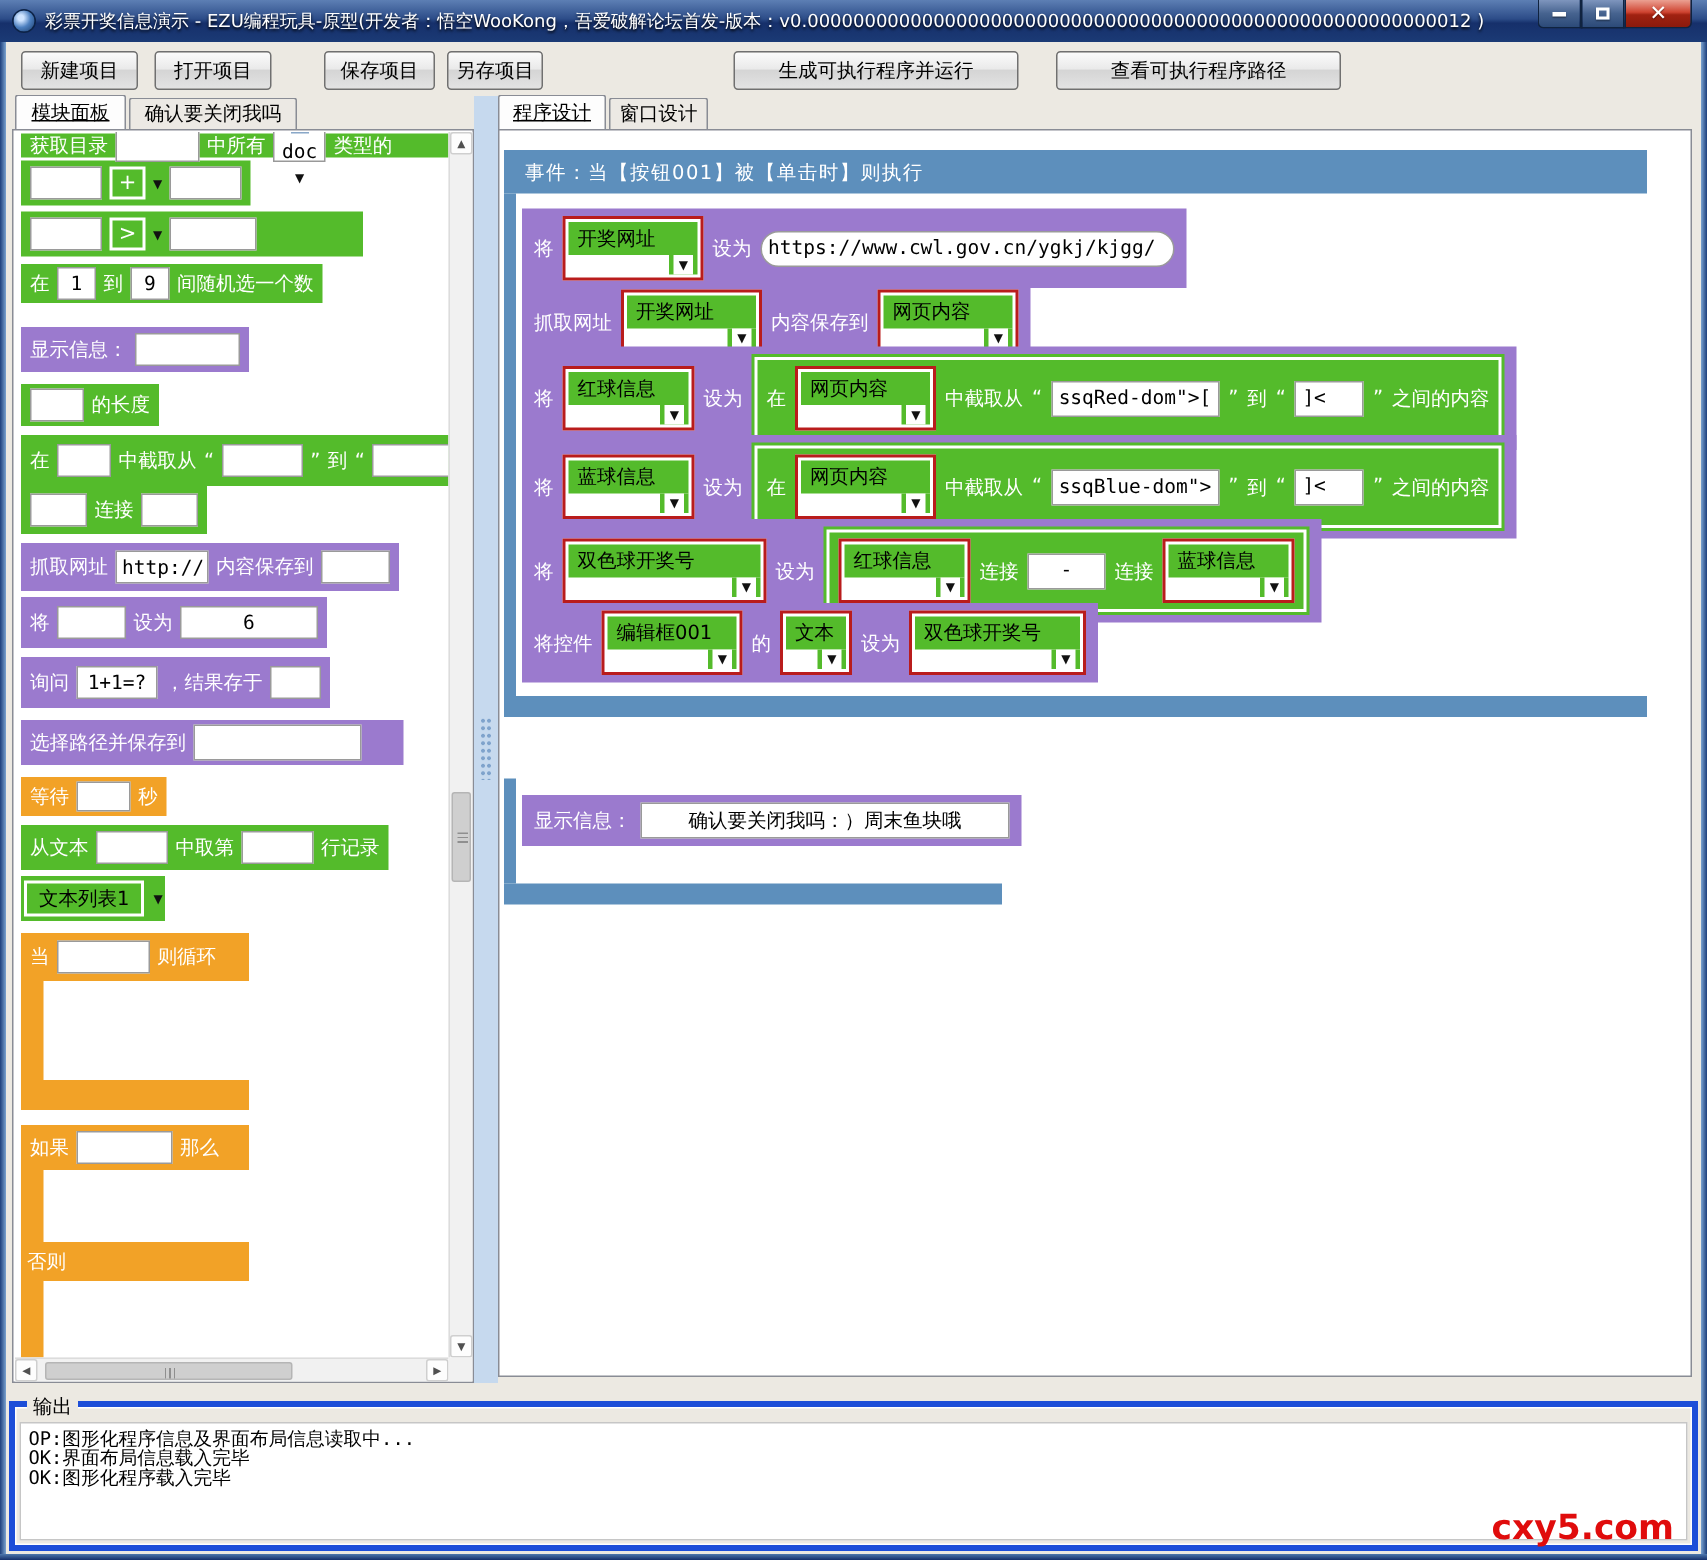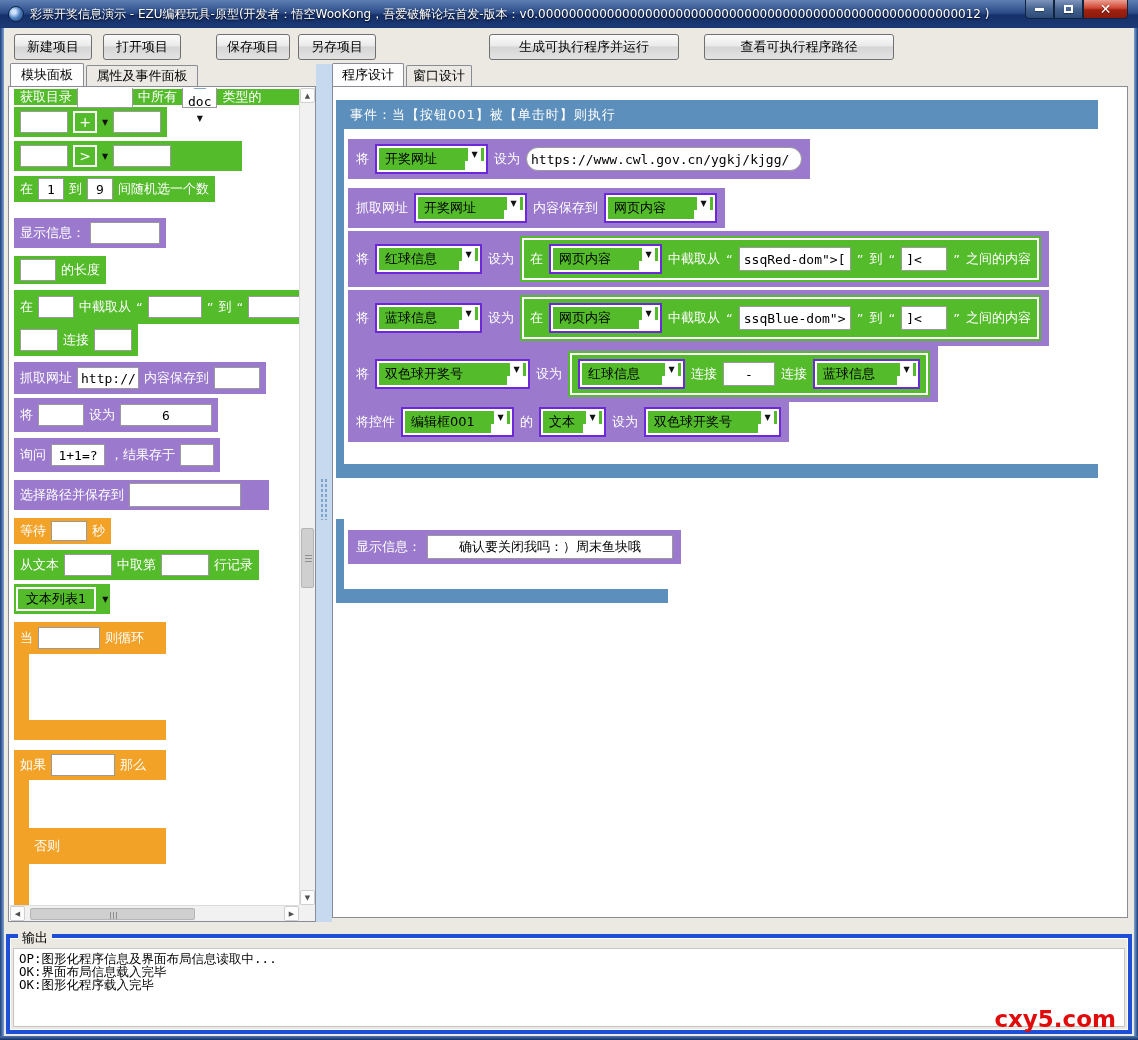--- a/index.html
+++ b/index.html
@@ -32,21 +32,21 @@
 
   
   .tbtn { position:absolute; top:34px; height:26px; border:1px solid #707070; border-radius:3px;
     background:linear-gradient(180deg,#fbfbfb,#eaeaea 45%,#d5d5d5 50%,#e3e3e3);
     font-size:13px; color:#000; display:flex; align-items:center; justify-content:center; z-index:3; }
 
   
   .tab { position:absolute; border:1px solid #898c95; border-bottom:none; background:#ece9e4;
     font-size:13px; color:#000; display:flex; align-items:center; justify-content:center;
     border-radius:2px 2px 0 0; z-index:2; }
-  .tab.active { background:#fdfdfd; z-index:4; }
+  .tab.active { background:#fdfdfd; z-index:4;text-decoration:underline; }
 
   
   .panel { position:absolute; left:8px; top:86px; width:308px; height:836px;
     background:#fff; border:1px solid #898c95; z-index:3; }
   .pcontent { position:absolute; left:1px; top:1px; right:16px; bottom:16px; overflow:hidden; padding:1px 0 0 4px; }
 
   .blk { display:flex; align-items:center; gap:5px; padding:0 6px; color:#fff; font-size:13px; width:max-content; }
   .g { background:#54bb2b; } .p { background:#9b7ace; } .o { background:#f2a227; }
   .wi { background:#fff; border:1px solid #9a9a9a; height:22px; padding:0 3px;
     font-family:"DejaVu Sans Mono",monospace; font-size:13px; color:#000; }
@@ -86,21 +86,21 @@
   .canvas { position:absolute; left:332px; top:86px; width:796px; height:832px;
     background:#fff; border:1px solid #898c95; z-index:3; }
   .ehead { position:absolute; background:#5d8fbc; color:#fff; font-size:13px;
     display:flex; align-items:center; padding-left:14px; letter-spacing:1px; }
   .estrip { position:absolute; background:#5d8fbc; }
   .efoot { position:absolute; background:#5d8fbc; }
   .prow { position:absolute; background:#9b7ace; display:flex; align-items:center; gap:6px;
     padding:5px 8px; color:#fff; font-size:13px; width:max-content; }
   .gwrap { background:#54bb2b; border:2px solid #fff; box-shadow:0 0 0 2px #54bb2b; margin:2px;
     display:flex; align-items:center; gap:6px; padding:4px 6px; color:#fff; font-size:13px; }
-  .dd { display:inline-flex; align-items:flex-start; background:#fff; border:2px solid #6d28d9; padding:2px; }
+  .dd { display:inline-flex; align-items:flex-end; background:#fff; border:2px solid #b91c1c; padding:2px;flex-direction:column; }
   .dd .dd-l { background:#54bb2b; color:#000; font-size:13px; padding:2px 6px; white-space:nowrap; }
   .dd .dd-a { background:#54bb2b; display:flex; align-items:center; justify-content:center; padding:0 3px; }
   .dd .dd-a i { background:#fff; width:13px; height:13px; font-style:normal; font-size:8px;
     line-height:13px; text-align:center; color:#111; display:block; }
   .dd .dd-a i::before { content:"▼"; }
   .rwi { background:#fff; border:1px solid #9a9a9a; height:24px; padding:0 4px;
     font-family:"DejaVu Sans Mono",monospace; font-size:13px; color:#000; }
 
   
   .outbox { position:absolute; left:6px; top:934px; right:6px; bottom:6px;
@@ -131,30 +131,30 @@
       <span class="glyph-max"></span>
     </div>
   <div class="wb close">
       <span class="glyph-close">✕</span>
     </div>
 </div>
 
 <button class="tbtn" style="left:14px;width:78px">新建项目</button>
 <button class="tbtn" style="left:103px;width:78px">打开项目</button>
 <button class="tbtn" style="left:216px;width:74px">保存项目</button>
-<button class="tbtn" style="left:298px;width:78px">另存项目</button>
+<button class="tbtn" style="left:298px;width:64px">另存项目</button>
 <button class="tbtn" style="left:489px;width:190px">生成可执行程序并运行</button>
 <button class="tbtn" style="left:704px;width:190px">查看可执行程序路径</button>
 
 <div class="split">
     <div class="dots"></div>
   </div>
 
 <div class="tab active" style="left:10px;top:63px;width:74px;height:23px">模块面板</div>
-<div class="tab" style="left:86px;top:65px;width:112px;height:21px">属性及事件面板</div>
+<div class="tab" style="left:86px;top:65px;width:112px;height:21px">确认要关闭我吗</div>
 
 <div class="panel">
   <div class="pcontent">
 
     <div class="blk g" style="height:16px;margin-bottom:2px;width:330px">
       <span>获取目录</span>
       <input class="wi" style="width: 56px;">
       <span>中所有</span>
       <span class="combo">
         <span class="cb"></span>
@@ -270,21 +270,21 @@
       <div class="cfoot"></div>
     </div>
 
     <div style="width:max-content">
       <div class="blk o" style="height:30px;width:152px">
         <span>如果</span>
         <input class="wi" style="width: 64px;">
         <span>那么</span>
       </div>
       <div class="cstrip" style="height:48px"></div>
-      <div class="blk o" style="height:36px;width:152px;padding-left:20px">
+      <div class="blk o" style="height:26px;width:152px;padding-left:4px">
         <span>否则</span>
       </div>
       <div class="cstrip" style="height:60px"></div>
     </div>
 
   </div>
 
   <div class="vsb">
     <div class="sb-btn" style="top:0;left:0">▲</div>
     <div class="vthumb" style="top:440px;height:60px">

